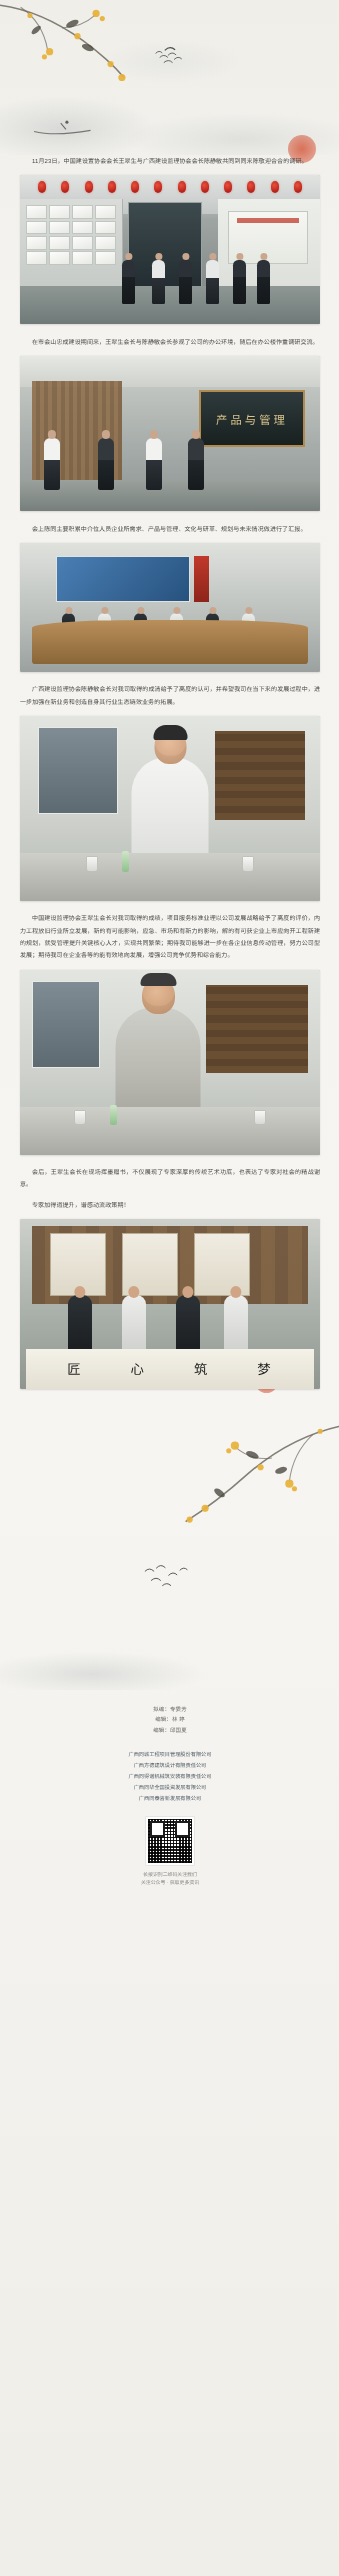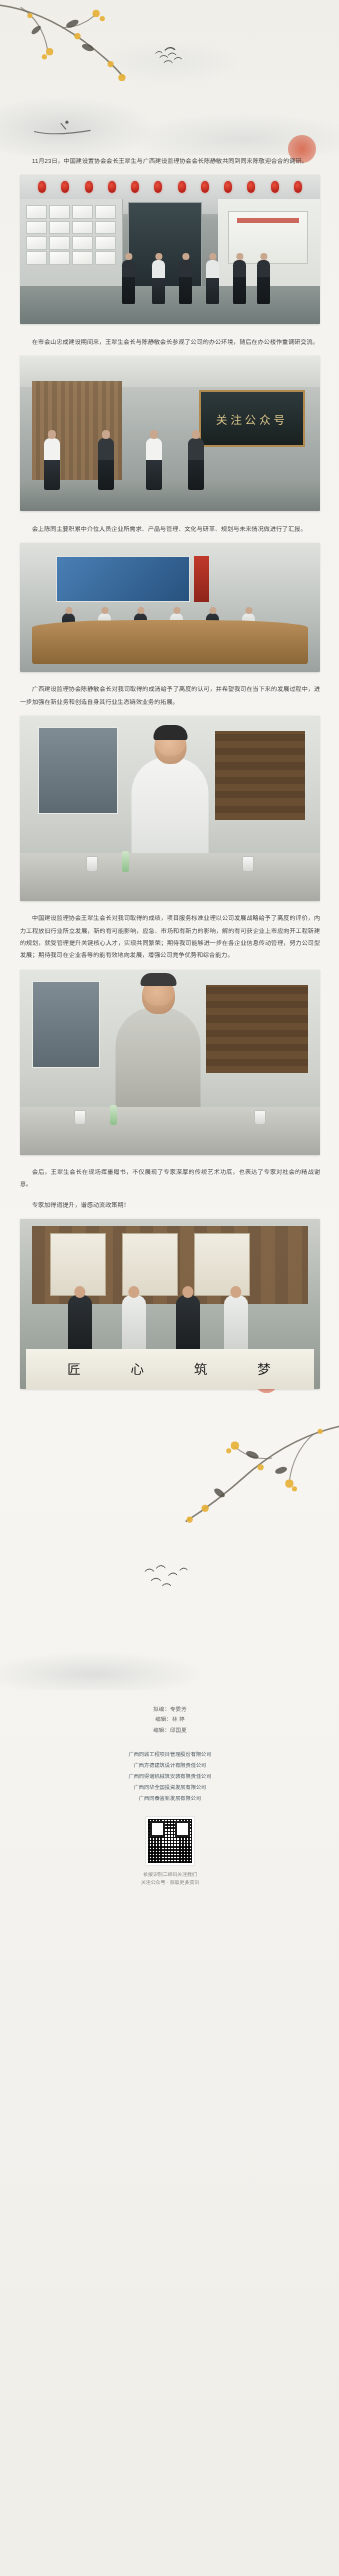--- a/index.html
+++ b/index.html
@@ -464,21 +464,21 @@
     </div>
 
     <p class="para">在市会山忠成建设期间来，王翠生会长与陈静敏会长参观了公司的办公环境，随后在办公楼作重调研交流。</p>
 
     <div class="photo" style="height:155px;">
       <div class="ph-inner">
         <div class="scene s2">
           <div class="ceil"></div>
           <div class="wood"></div>
           <div class="plaque">
-              <span>关注公众号</span>
+              <span>产品与管理</span>
             </div>
           <div class="floor"></div>
           <div class="person" style="left:8%;"></div>
           <div class="person dark" style="left:26%;"></div>
           <div class="person" style="left:42%;"></div>
           <div class="person dark" style="left:56%;"></div>
         </div>
       </div>
     </div>
 

